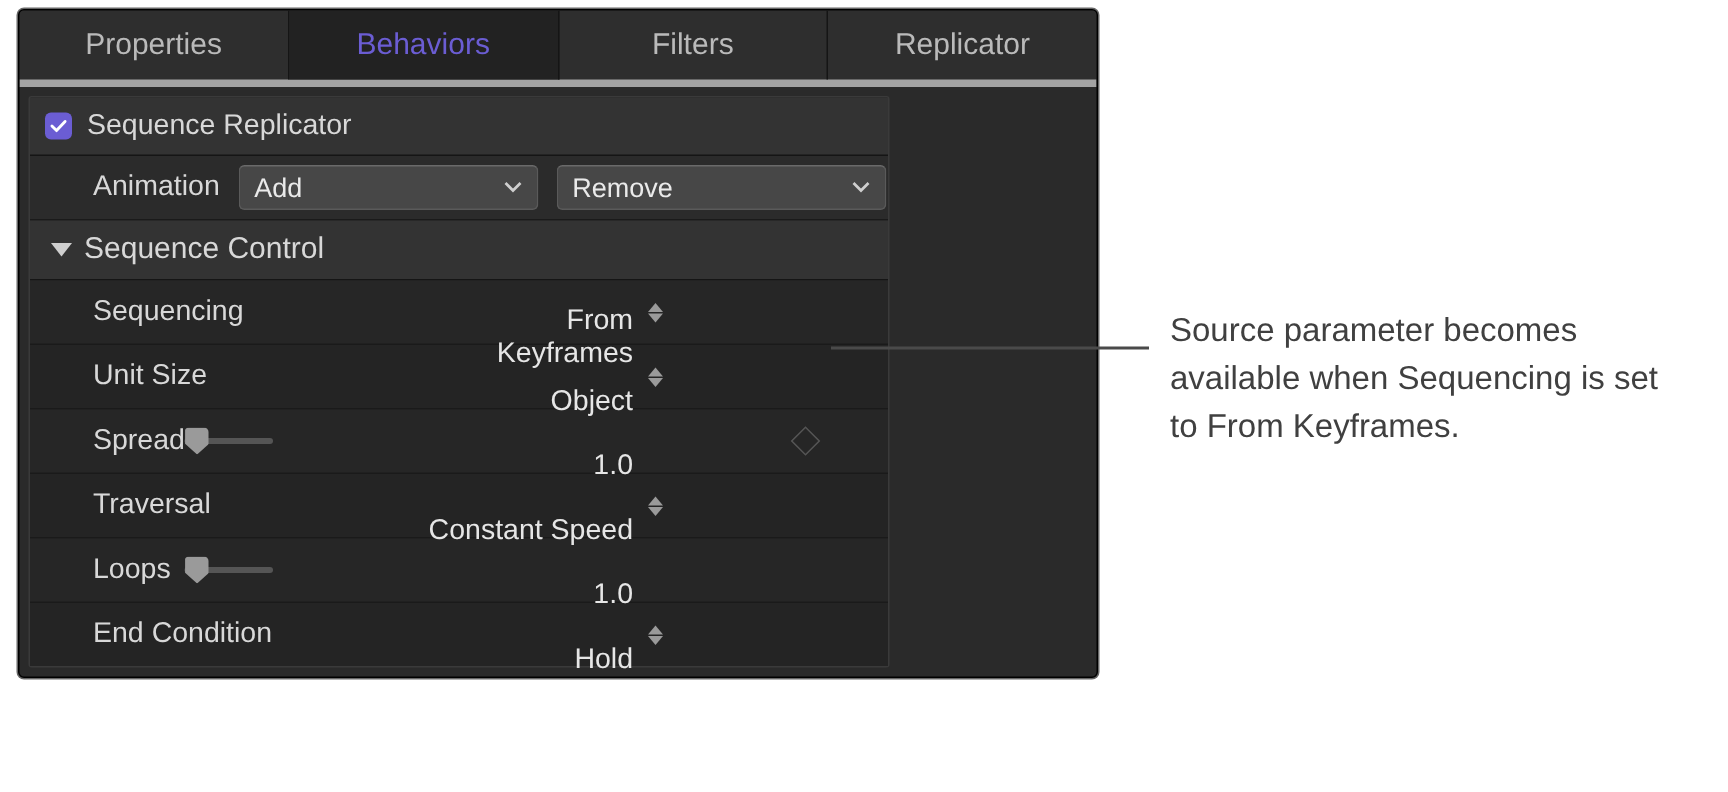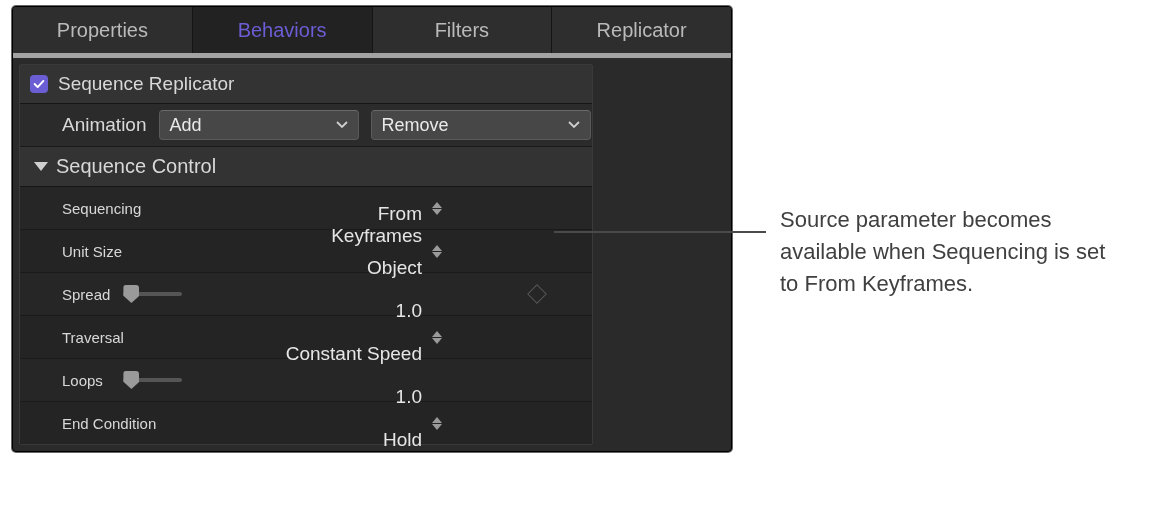--- a/index.html
+++ b/index.html
@@ -145,21 +145,21 @@
     display:flex;
     align-items:center;
     padding:8px 10px 8px 42px;
     background:#242424;
     border-bottom:1px solid #1a1a1a;
     height:26px;
   }
   .prop-row:nth-child(even) { background:#262626; }
   .prop-row .plabel {
     color:var(--text-light);
-    font-size:15px;
+    font-size:19px;
     width:220px;
   }
   .prop-row .pvalue-wrap {
     flex:1;
     display:flex;
     align-items:center;
     justify-content:flex-end;
     gap:10px;
     padding-right:140px;
     position:relative;

